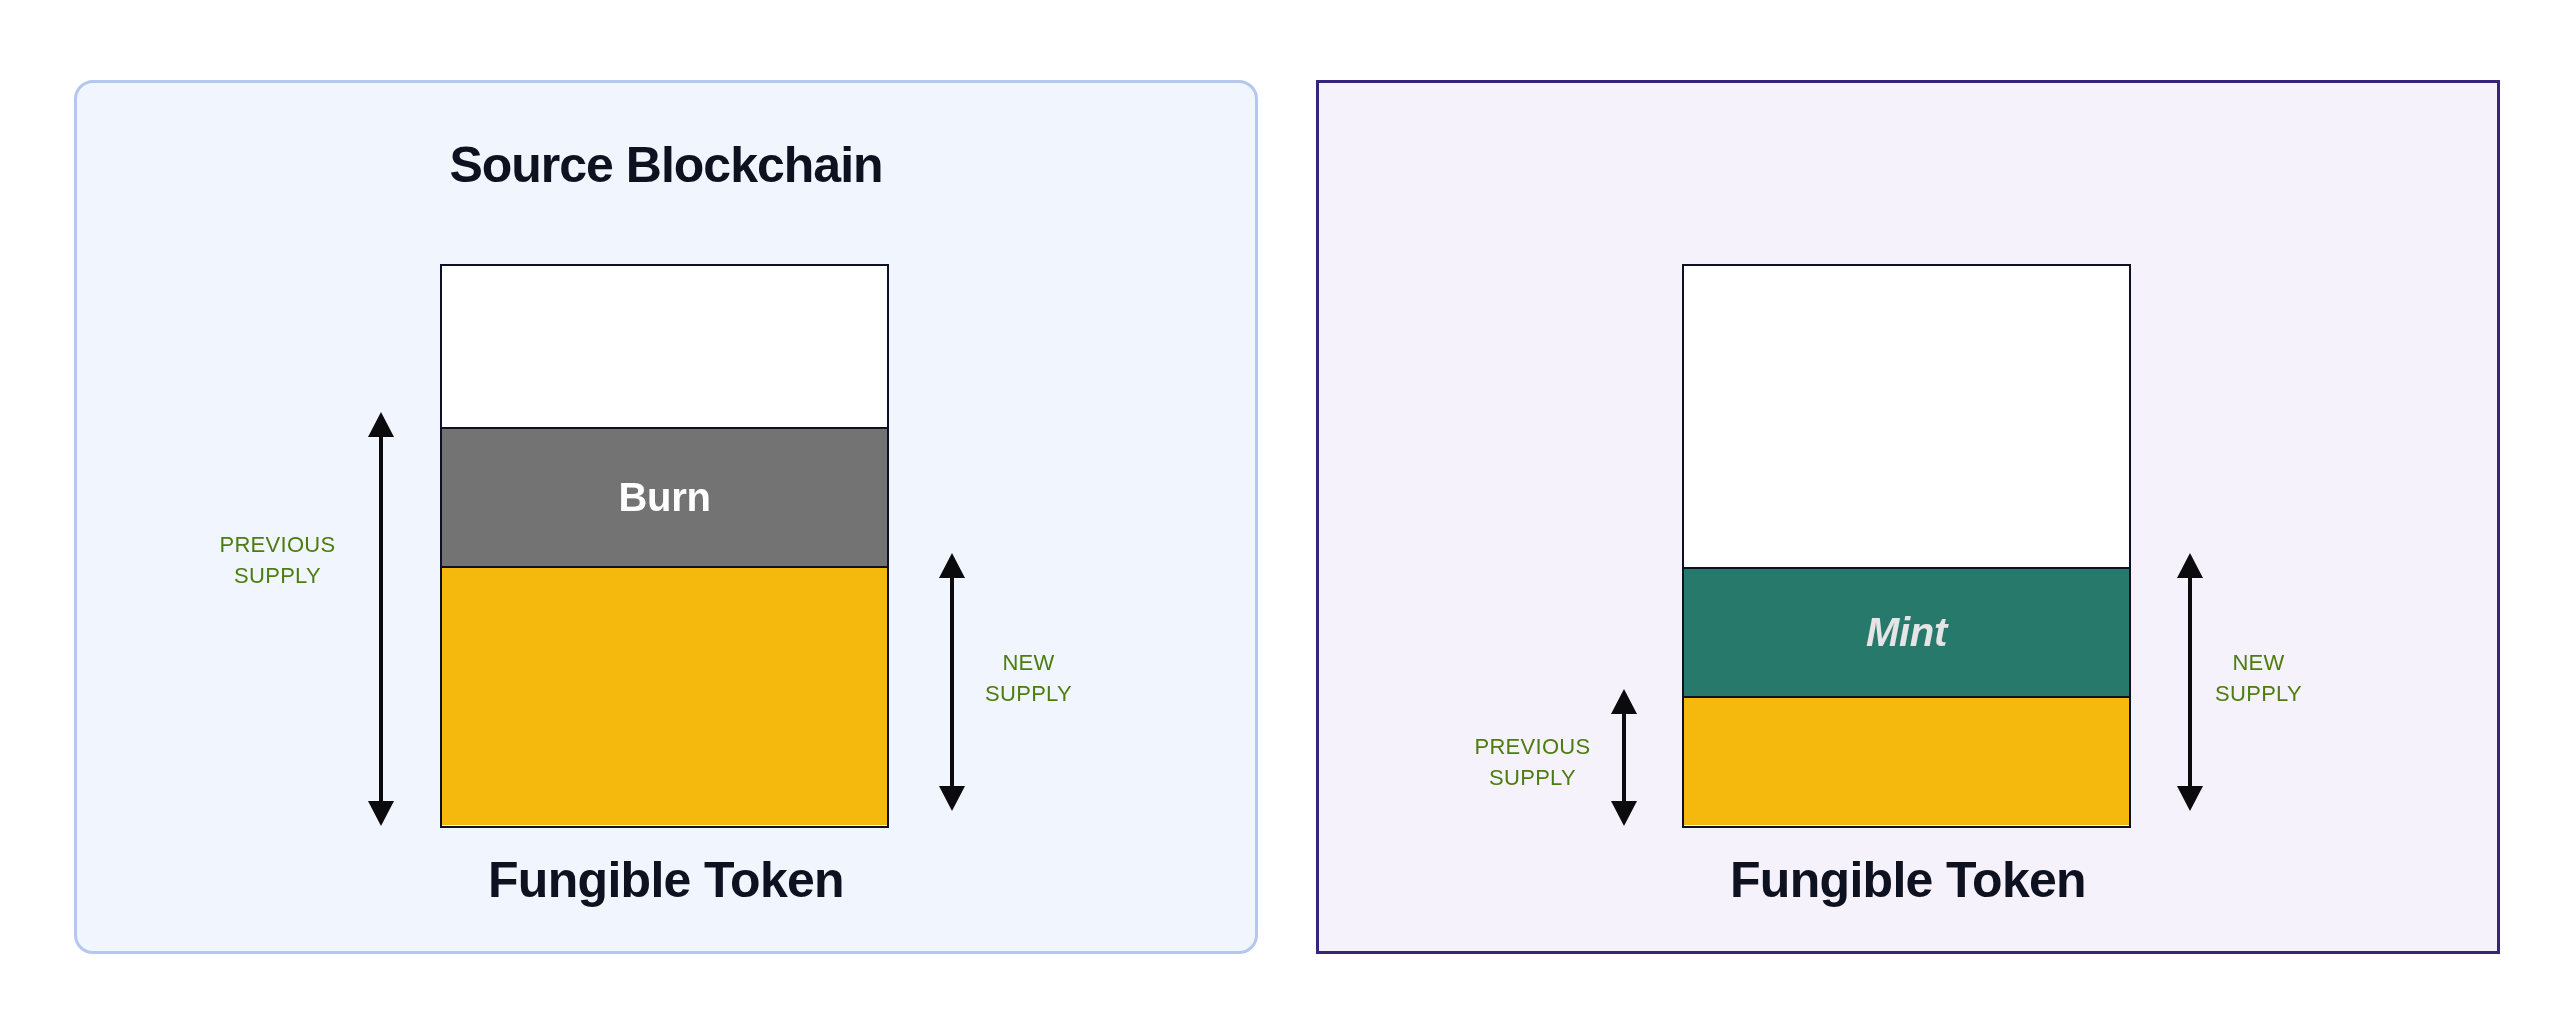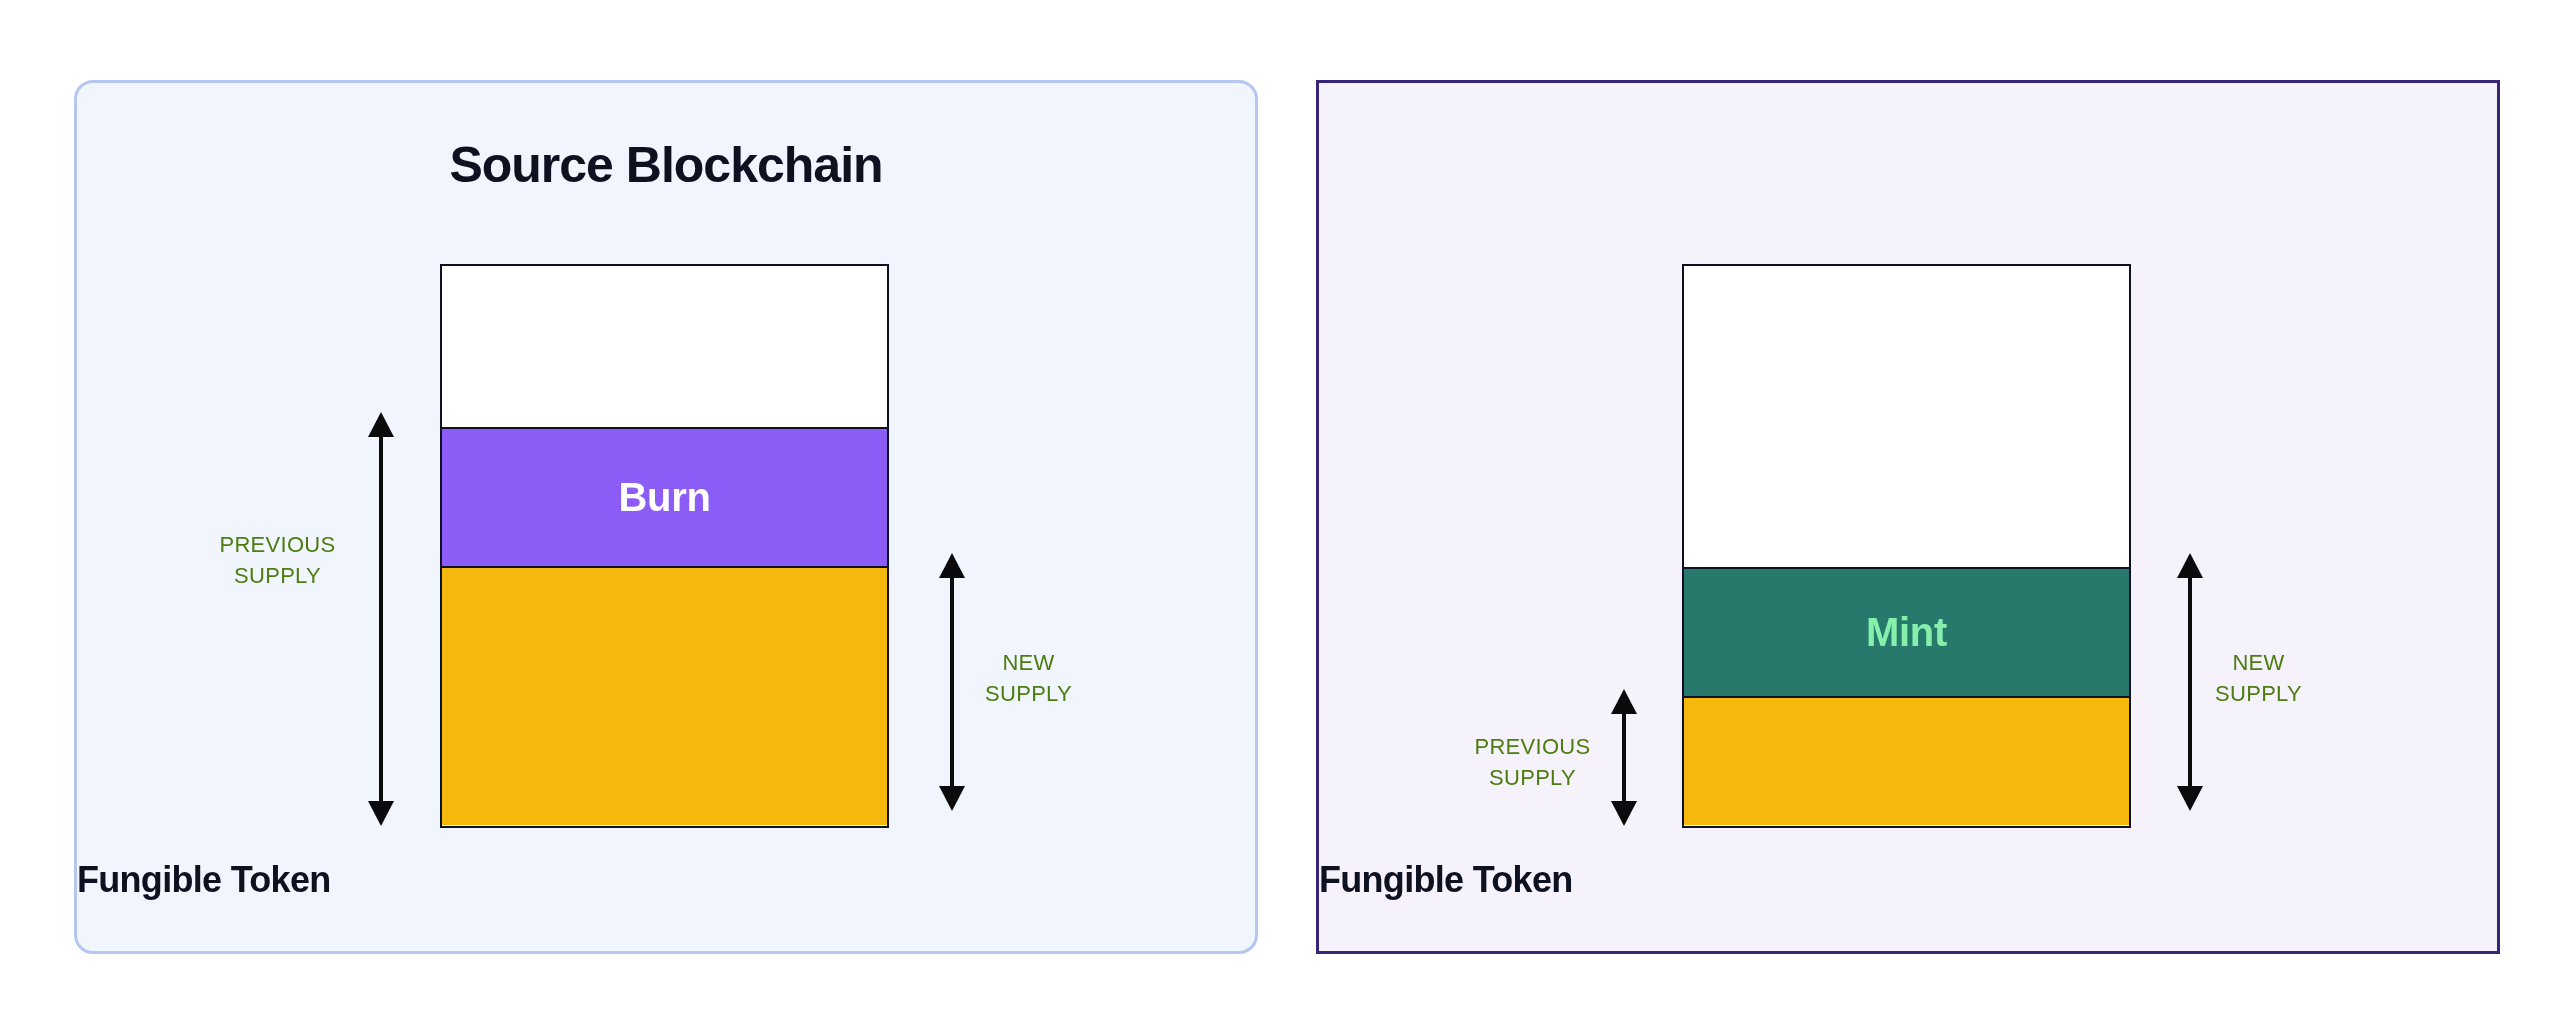--- a/index.html
+++ b/index.html
@@ -96,21 +96,22 @@
     letter-spacing: 0.3px;
     color: #4d7c0f;
     white-space: pre-line;
   }
 
   .caption {
     position: absolute;
     top: 776px;
     left: 0;
     right: 0;
-    font-size: 36px;
+    text-align: center;
+    font-size: 50px;
     line-height: 42px;
     font-weight: 700;
     letter-spacing: -0.7px;
     color: #0e1120;
   }
 
   
   .p0 .arrow-prev { left: 291px;  top: 329px; height: 414px; }
   .p0 .label-prev { left: 70px;  top: 446px; }
   .p0 .arrow-new  { left: 862px; top: 470px; height: 258px; }
@@ -123,21 +124,21 @@
   .p1 .label-new  { left: 809px; top: 564px; }
 </style>
 </head>
 <body style="background: rgb(255, 255, 255);">
 
 <section class="panel p0" style="background: rgb(241, 245, 253); border-color: rgb(181, 199, 241);">
   <h2 class="title">Source Blockchain</h2>
 
   <div class="bar" style="border-color: rgb(14, 17, 38); --bar-border: #0E1126;">
     <div class="segment" style="height: 161px; background: rgb(255, 255, 255);"></div>
-    <div class="segment" style="height: 139px; background: #8b5cf6;">
+    <div class="segment" style="height: 139px; background: #737373;">
       <span class="seg-label" style="color: rgb(255, 255, 255);">Burn</span>
     </div>
     <div class="segment" style="height: 259px; background: rgb(245, 185, 13);"></div>
   </div>
 
   <div class="varrow arrow-prev">
     <span class="head up"></span>
     <span class="shaft"></span>
     <span class="head down"></span>
   </div>
@@ -153,21 +154,21 @@
 SUPPLY</div>
 
   <div class="caption">Fungible Token</div>
 </section>
 
 <section class="panel p1" style="background: rgb(245, 242, 251); border-color: rgb(57, 37, 119);">
 
   <div class="bar" style="border-color: rgb(14, 17, 38); --bar-border: #0E1126;">
     <div class="segment" style="height: 301px; background: rgb(255, 255, 255);"></div>
     <div class="segment" style="height: 129px; background: rgb(39, 121, 108);">
-      <span class="seg-label" style="color: #86efac;">Mint</span>
+      <span class="seg-label" style="color: #e5e5e5; font-style: italic;">Mint</span>
     </div>
     <div class="segment" style="height: 129px; background: rgb(245, 185, 13);"></div>
   </div>
 
   <div class="varrow arrow-prev">
     <span class="head up"></span>
     <span class="shaft"></span>
     <span class="head down"></span>
   </div>
   <div class="anno-label label-prev">PREVIOUS

